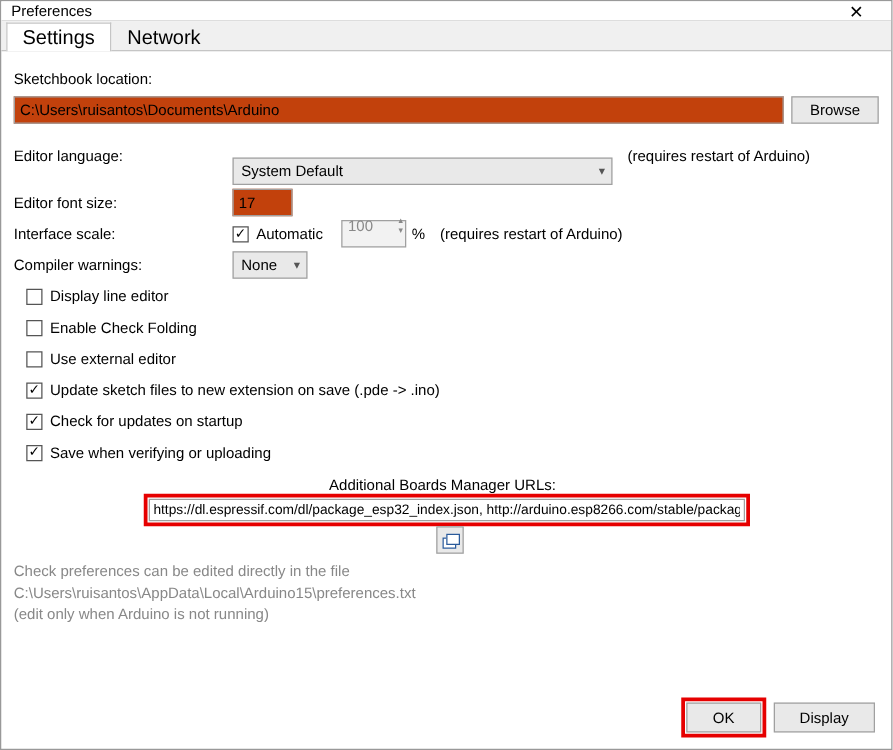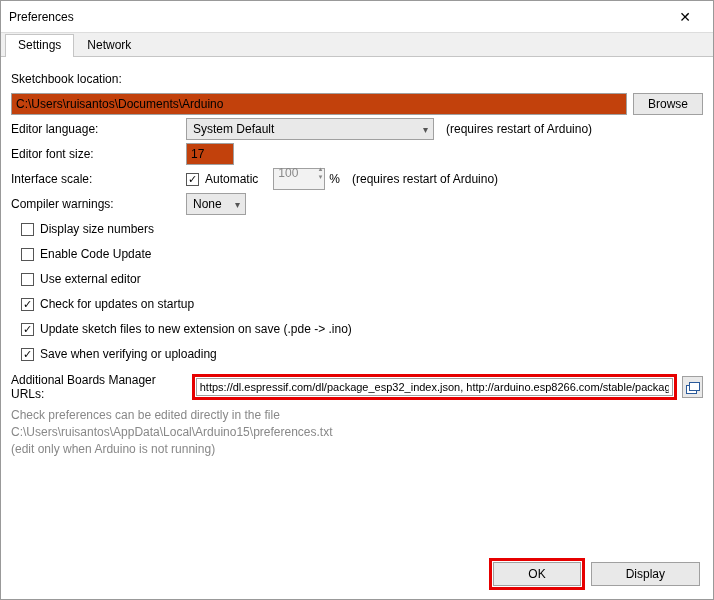--- a/index.html
+++ b/index.html
@@ -11,21 +11,21 @@
     color: #000;
     width: 714px;
     height: 600px;
     overflow: hidden;
     border: 1px solid #999;
   }
   .titlebar {
     display: flex;
     align-items: center;
     justify-content: space-between;
-    height: 32px;
+    height: 16px;
     padding: 0 8px 0 8px;
     background: #fff;
     border-bottom: 1px solid #ddd;
   }
   .title { font-size: 12px; }
   .close-x {
     width: 40px;
     text-align: center;
     font-size: 14px;
     line-height: 28px;
@@ -33,21 +33,21 @@
   }
   .tabs {
     display: flex;
     background: #f0f0f0;
     border-bottom: 1px solid #c5c5c5;
     height: 24px;
     padding-left: 4px;
   }
   .tab {
     padding: 3px 12px 0 12px;
-    font-size: 12px;
+    font-size: 16px;
     border: 1px solid transparent;
     border-bottom: none;
     position: relative;
     top: 1px;
   }
   .tab.active {
     background: #fff;
     border-color: #c5c5c5;
   }
   .content {
@@ -89,21 +89,21 @@
     align-items: center;
     position: relative;
   }
   .combo::after {
     content: "▾";
     position: absolute;
     right: 5px;
     font-size: 10px;
     color: #555;
   }
-  .combo-wide { width: 248px; }
+  .combo-wide { width: 304px; margin-top: 24px; }
   .combo-sm { width: 60px; }
   .note { color: #000; margin-left: 12px; }
   .spin {
     height: 22px;
     width: 52px;
     border: 1px solid #a0a0a0;
     background: #fff;
     display: inline-flex;
     align-items: center;
     padding: 0 14px 12px 4px;
@@ -142,20 +142,21 @@
   .opt-row {
     display: flex;
     align-items: center;
     margin: 3px 0 3px 10px;
     min-height: 22px;
   }
   .urls-row {
     display: flex;
     align-items: center;
     margin-top: 8px;
+    flex-direction: column;
   }
   .hl-red {
     border: 3px solid #e60000;
     padding: 1px;
     display: inline-flex;
   }
   .urls-input {
     width: 477px;
     height: 18px;
     border: 1px solid #a0a0a0;
@@ -201,21 +202,21 @@
     position: absolute;
     bottom: 10px;
     right: 14px;
     display: flex;
     align-items: center;
   }
   .btn-std {
     height: 24px;
     border: 1px solid #a0a0a0;
     background: #e9e9e9;
-    padding: 0 34px;
+    padding: 0 20px;
     font-family: inherit;
     font-size: 12px;
     margin-left: 6px;
     display: inline-flex;
     align-items: center;
     justify-content: center;
   }
   .font-input { width: 48px; }
 </style>
 </head>
@@ -272,45 +273,45 @@
     <span class="lbl">Compiler warnings:</span>
     <span class="combo combo-sm">
         <span>None</span>
       </span>
   </div>
 
   <div id="opts">
       <div class="opt-row">
         <span class="chklbl">
           <span class="chk"></span>
-          <span>Display size numbers</span>
+          <span>Display line editor</span>
         </span>
       </div>
       <div class="opt-row">
         <span class="chklbl">
           <span class="chk"></span>
-          <span>Enable Code Update</span>
+          <span>Enable Check Folding</span>
         </span>
       </div>
       <div class="opt-row">
         <span class="chklbl">
           <span class="chk"></span>
           <span>Use external editor</span>
         </span>
       </div>
       <div class="opt-row">
         <span class="chklbl">
           <span class="chk on"></span>
+          <span>Update sketch files to new extension on save (.pde -&gt; .ino)</span>
+        </span>
+      </div>
+      <div class="opt-row">
+        <span class="chklbl">
+          <span class="chk on"></span>
           <span>Check for updates on startup</span>
-        </span>
-      </div>
-      <div class="opt-row">
-        <span class="chklbl">
-          <span class="chk on"></span>
-          <span>Update sketch files to new extension on save (.pde -&gt; .ino)</span>
         </span>
       </div>
       <div class="opt-row">
         <span class="chklbl">
           <span class="chk on"></span>
           <span>Save when verifying or uploading</span>
         </span>
       </div>
     </div>
 

